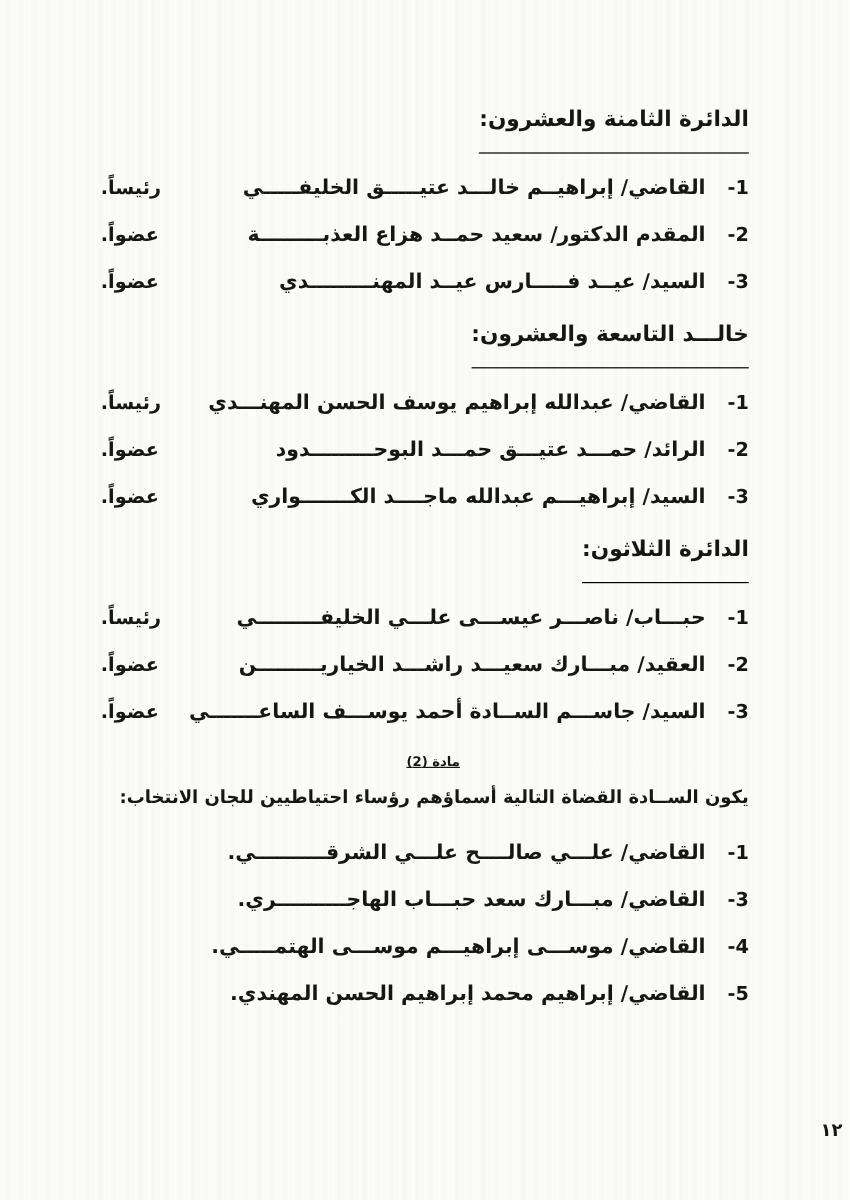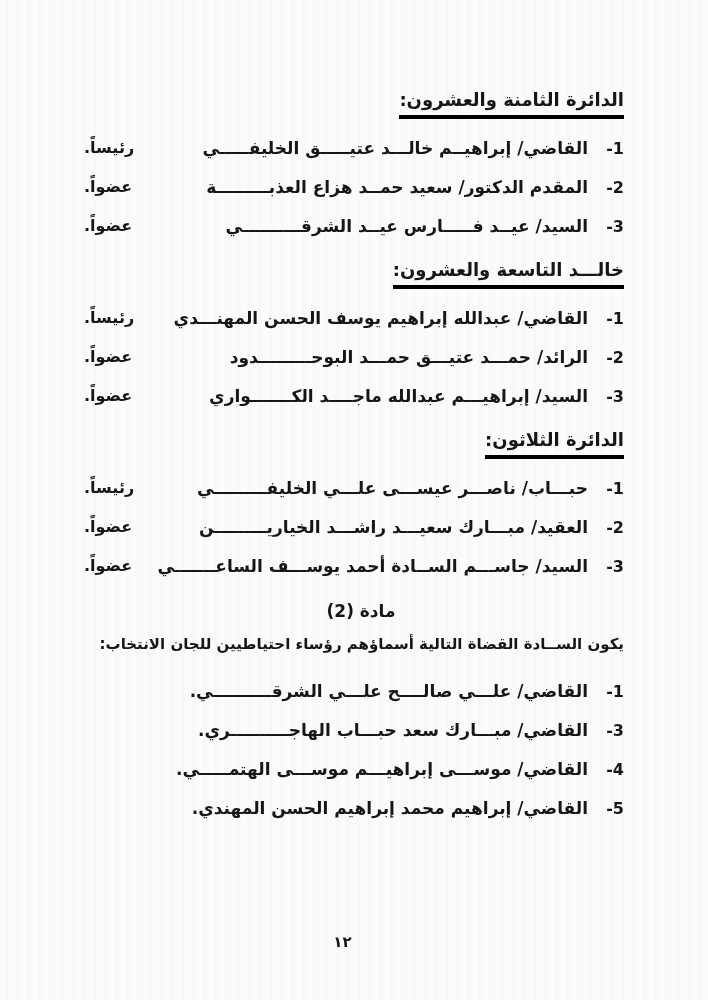--- a/index.html
+++ b/index.html
@@ -35,22 +35,22 @@
     right: 84px;
     left: 98px;
   }
   .heading {
     margin: 0 0 9px 0;
     font-size: 18px;
     line-height: 24px;
   }
   .heading-text {
     display: inline-block;
-    border-bottom: 4px solid #000000;
-    padding-bottom: 3px;
+    border-bottom: 1px solid #000000;
+    padding-bottom: 15px;
   }
   .member-row {
     display: flex;
     justify-content: space-between;
     align-items: center;
     height: 39px;
     font-size: 17px;
   }
   .member-name { white-space: nowrap; }
   .num {
@@ -59,40 +59,40 @@
     font-size: 16px;
   }
   .role {
     flex-shrink: 0;
     font-size: 16px;
     margin-left: -14px;
   }
   .section { margin-bottom: 13px; }
   .article-title {
     text-align: center;
-    font-size: 17px;
+    font-size: 11px;
     margin: 16px 0 10px 0;
+    text-decoration: underline;
   }
   .intro {
     margin: 0 0 8px 0;
     font-size: 15px;
     line-height: 26px;
   }
   .judge-row {
     height: 39px;
     line-height: 52px;
     font-size: 17px;
     white-space: nowrap;
   }
   .page-number {
     position: absolute;
     left: 0;
-    right: 23px;
+    right: 6px;
     top: 933px;
-    text-align: center;
     font-size: 15px;
     font-weight: 700;
   }
 </style>
 </head>
 <body>
 
 <div class="page">
   <div class="content">
 
@@ -100,21 +100,21 @@
       <h2 class="heading"><span class="heading-text">الدائرة الثامنة والعشرون:</span></h2>
       <div class="member-row">
         <div class="member-name"><span class="num">1-</span><span>القاضي/ إبراهيــم خالـــد عتيـــــق الخليفـــــي</span></div>
         <div class="role">رئيساً.</div>
       </div>
       <div class="member-row">
         <div class="member-name"><span class="num">2-</span><span>المقدم الدكتور/ سعيد حمــد هزاع العذبـــــــــة</span></div>
         <div class="role">عضواً.</div>
       </div>
       <div class="member-row">
-        <div class="member-name"><span class="num">3-</span><span>السيد/ عيــد فـــــارس عيــد الشرقــــــــــي</span></div>
+        <div class="member-name"><span class="num">3-</span><span>السيد/ عيــد فـــــارس عيــد المهنـــــــــدي</span></div>
         <div class="role">عضواً.</div>
       </div>
     </div>
 
     <div class="section">
       <h2 class="heading"><span class="heading-text">خالـــد التاسعة والعشرون:</span></h2>
       <div class="member-row">
         <div class="member-name"><span class="num">1-</span><span>القاضي/ عبدالله إبراهيم يوسف الحسن المهنـــدي</span></div>
         <div class="role">رئيساً.</div>
       </div>

